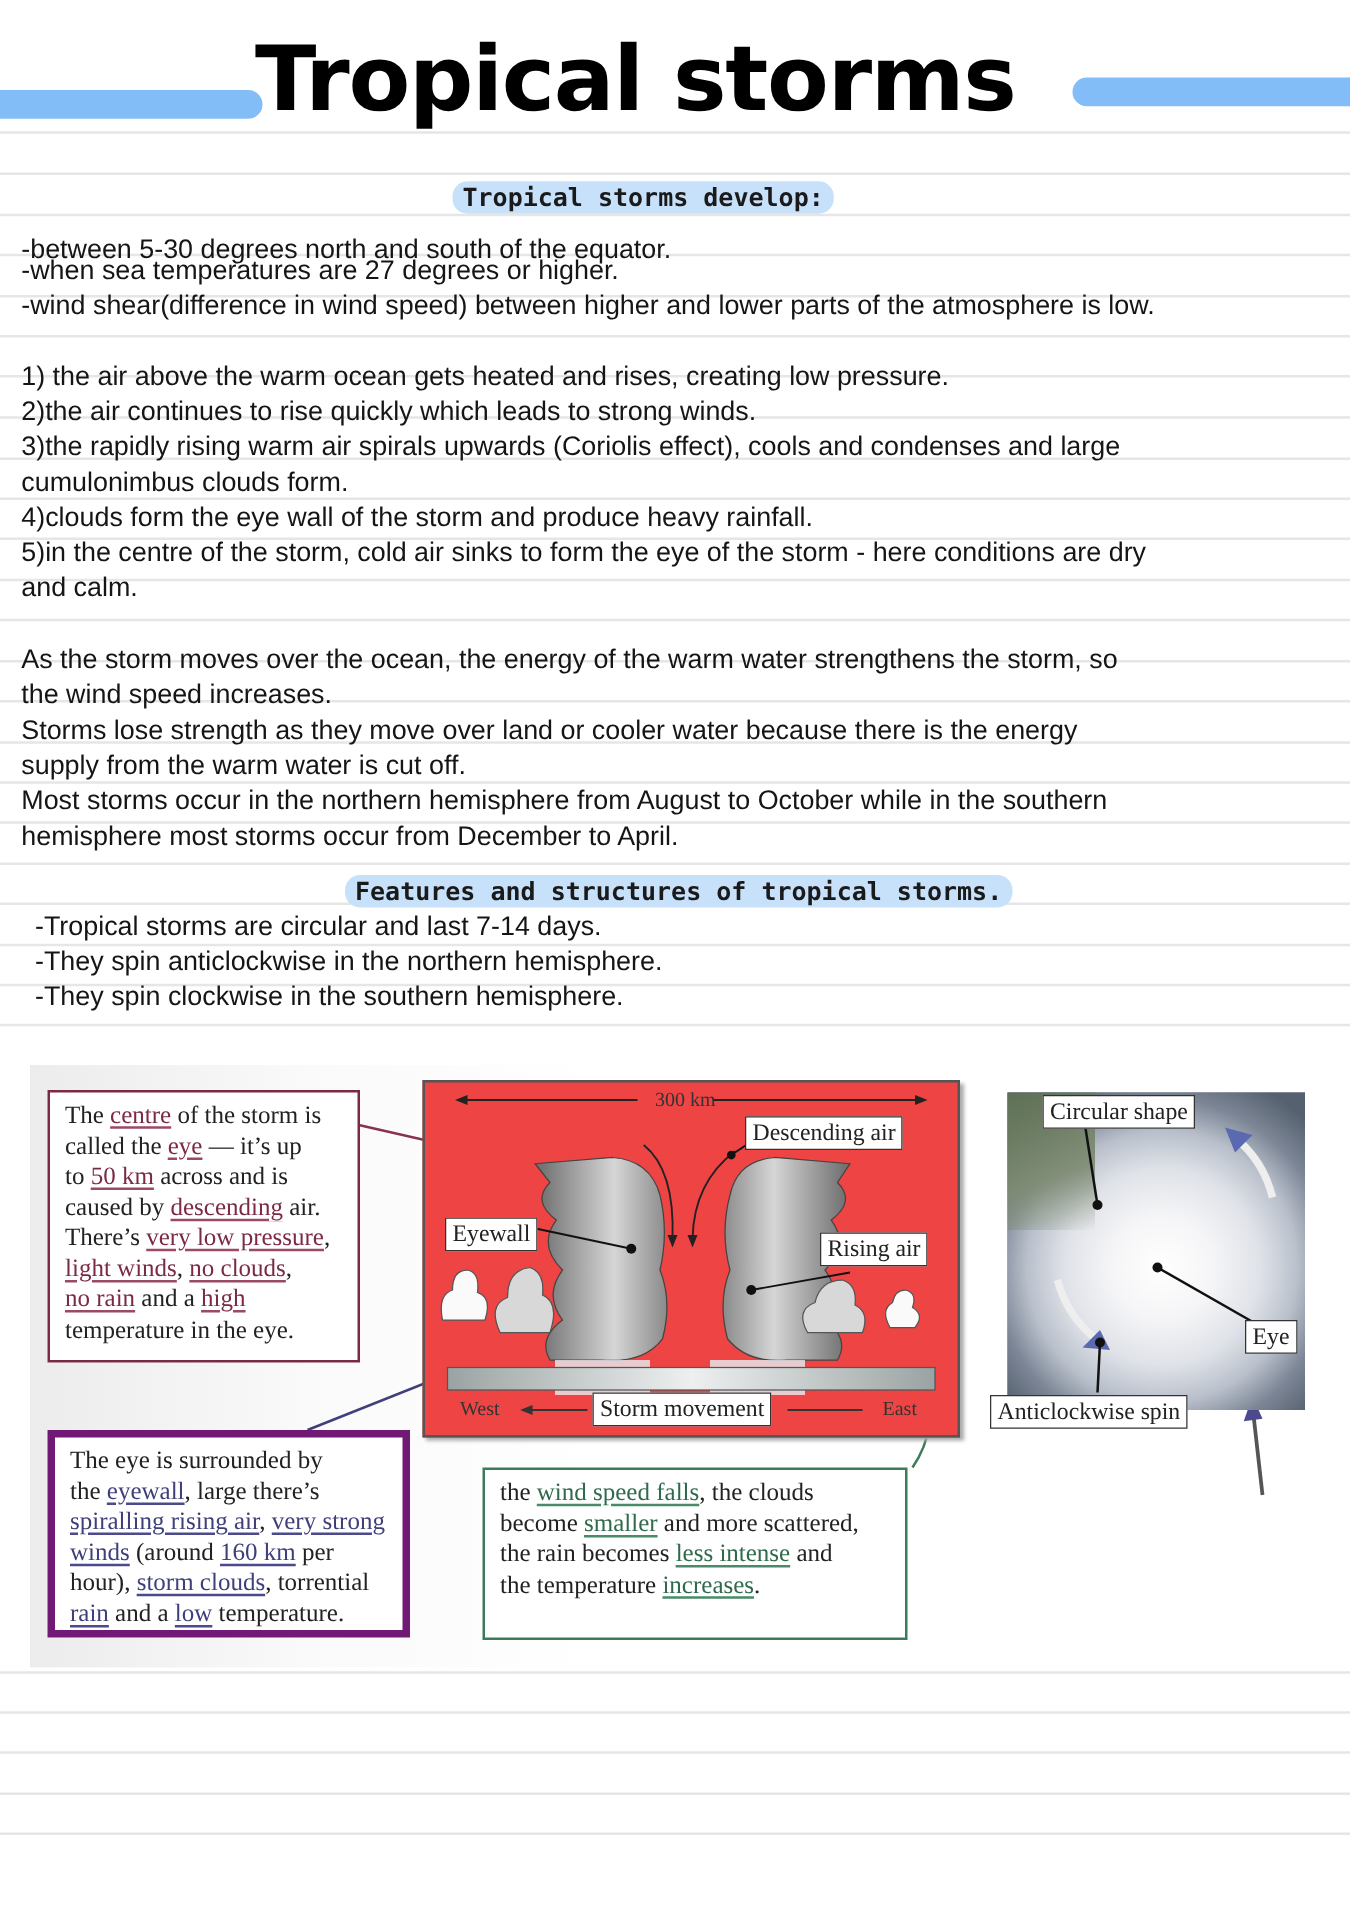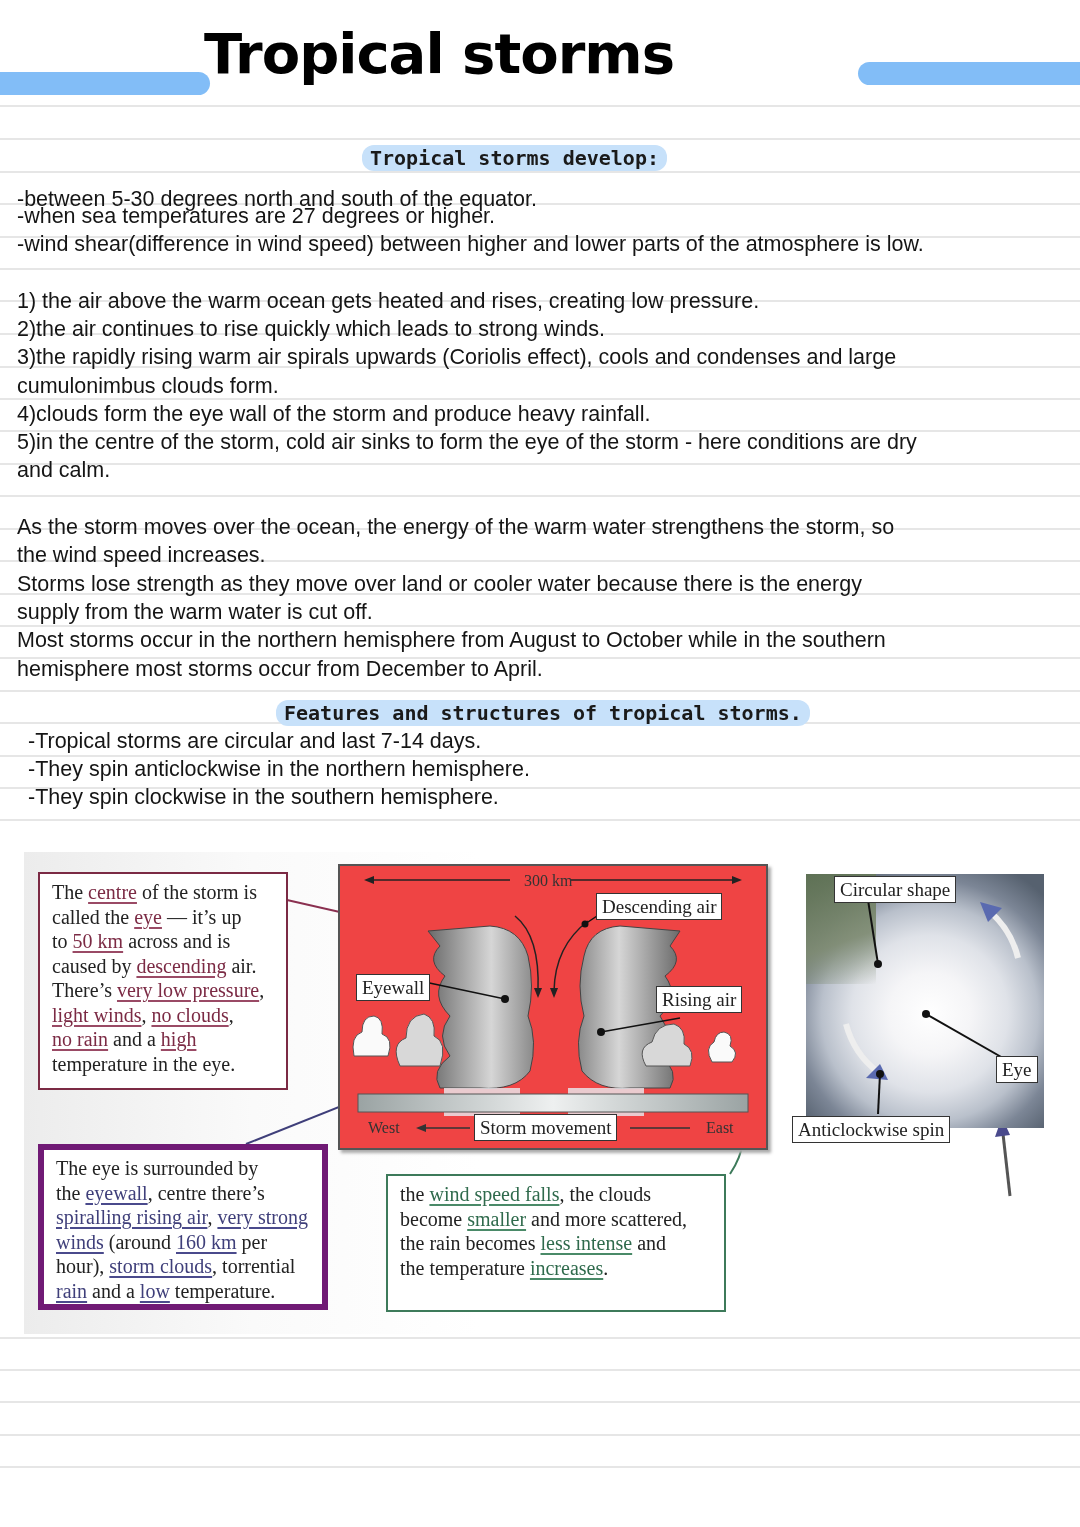--- a/index.html
+++ b/index.html
@@ -6,21 +6,21 @@
   html, body { width: 1080px; height: 1527px; background: #ffffff; overflow: hidden; }
   body { position: relative; font-family: "Liberation Sans", sans-serif; color: #111; }
 
   
   .rules { position: absolute; left: 0; top: 0; width: 1080px; height: 1527px; pointer-events: none; }
   .rule { position: absolute; left: 0; width: 1080px; height: 2px; background: #e6e6e6; }
 
   
   .title-bar-left { position: absolute; left: 0; top: 72px; width: 210px; height: 23px; background: #82bdf7; border-radius: 0 12px 12px 0; }
   .title-bar-right { position: absolute; left: 858px; top: 62px; width: 222px; height: 23px; background: #82bdf7; border-radius: 12px 0 0 12px; }
-  .title { position: absolute; left: 204px; top: 22px; font-family: "DejaVu Sans", sans-serif; font-weight: bold; font-size: 56px; letter-spacing: -1px; color: #000; line-height: 1.15; }
+  .title { position: absolute; left: 204px; top: 22px; font-family: "DejaVu Sans", sans-serif; font-weight: bold; font-size: 72px; letter-spacing: -1px; color: #000; line-height: 1.15; }
 
   .heading { position: absolute; font-family: "DejaVu Sans Mono", monospace; font-weight: bold; font-size: 20px; color: #1a1a1a; background: #c7e1fa; border-radius: 12px; padding: 0 8px; line-height: 26px; }
   .line { position: absolute; left: 17px; font-size: 21.5px; color: #151515; white-space: nowrap; line-height: 28px; }
   .indent { left: 28px; }
 
   
   .figure { position: absolute; left: 24px; top: 852px; width: 1034px; height: 482px; }
   .fig-bg { position: absolute; left: 0; top: 0; width: 760px; height: 482px; background: linear-gradient(90deg, #ececec 0%, #fafafa 30%, #ffffff 60%); }
   .serif { font-family: "Liberation Serif", "DejaVu Serif", serif; }
   .callout { position: absolute; background: #fff; font-size: 20px; line-height: 24.5px; color: #222; padding: 6px 12px; }
@@ -127,21 +127,21 @@
     <div><span>to </span><u>50 km</u><span> across and is</span></div>
     <div><span>caused by </span><u>descending</u><span> air.</span></div>
     <div><span>There’s </span><u>very low pressure</u><span>,</span></div>
     <div><u>light winds</u><span>, </span><u>no clouds</u><span>,</span></div>
     <div><u>no rain</u><span> and a </span><u>high</u></div>
     <div>temperature in the eye.</div>
   </div>
 
   <div class="callout c-blue" style="left:14px; top:292px; width:290px; height:166px;">
     <div>The eye is surrounded by</div>
-    <div><span>the </span><u>eyewall</u><span>, centre there’s</span></div>
+    <div><span>the </span><u>eyewall</u><span>, large there’s</span></div>
     <div><u>spiralling rising air</u><span>, </span><u>very strong</u></div>
     <div><u>winds</u><span> (around </span><u>160 km</u><span> per</span></div>
     <div><span>hour), </span><u>storm clouds</u><span>, torrential</span></div>
     <div><u>rain</u><span> and a </span><u>low</u><span> temperature.</span></div>
   </div>
 
   <div class="diagram">
     <svg style="position:absolute;left:0;top:0;width:430px;height:286px;">
       <defs>
         <linearGradient id="cloudL" x1="0" x2="1">

